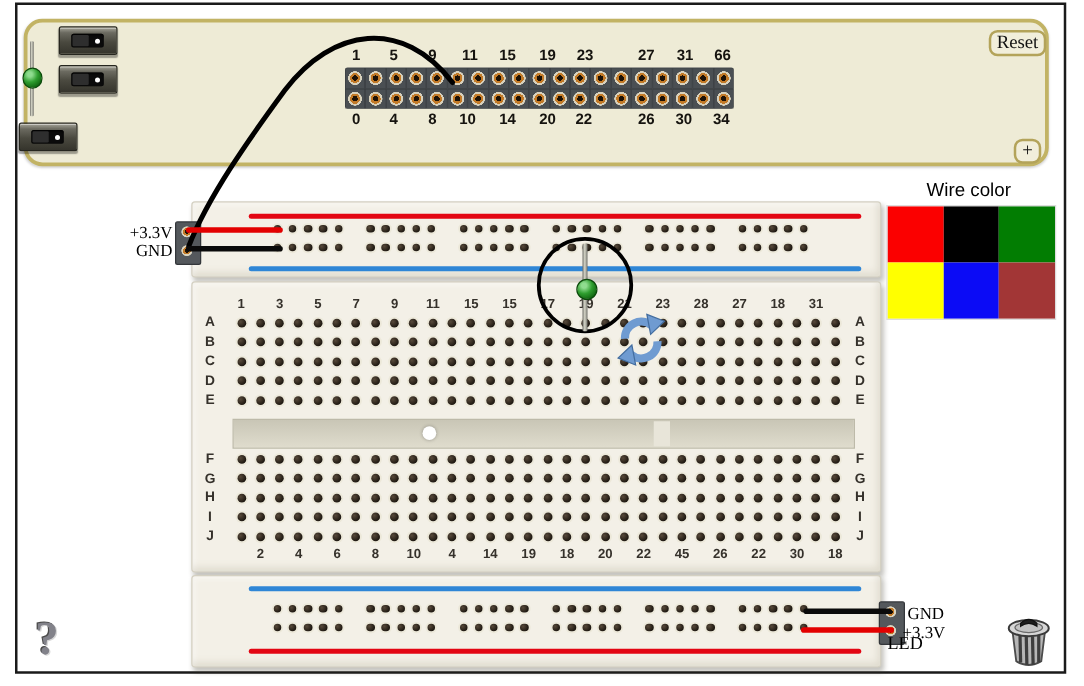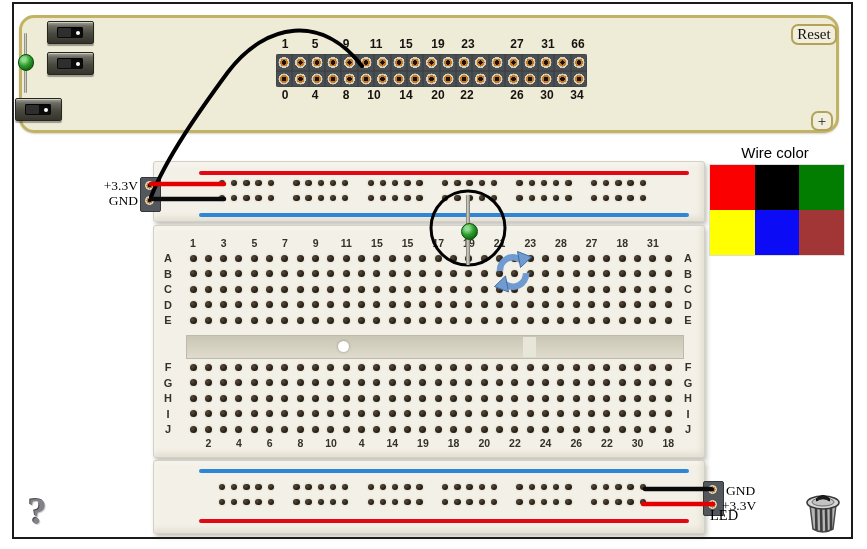--- a/index.html
+++ b/index.html
@@ -703,21 +703,21 @@
     <div class="bb-num" style="left: 238.99px; top: 443px;">4</div>
     <div class="bb-num" style="left: 269.65px; top: 443px;">6</div>
     <div class="bb-num" style="left: 300.31px; top: 443px;">8</div>
     <div class="bb-num" style="left: 330.97px; top: 443px;">10</div>
     <div class="bb-num" style="left: 361.63px; top: 443px;">4</div>
     <div class="bb-num" style="left: 392.29px; top: 443px;">14</div>
     <div class="bb-num" style="left: 422.95px; top: 443px;">19</div>
     <div class="bb-num" style="left: 453.61px; top: 443px;">18</div>
     <div class="bb-num" style="left: 484.27px; top: 443px;">20</div>
     <div class="bb-num" style="left: 514.93px; top: 443px;">22</div>
-    <div class="bb-num" style="left: 545.59px; top: 443px;">24</div>
+    <div class="bb-num" style="left: 545.59px; top: 443px;">45</div>
     <div class="bb-num" style="left: 576.25px; top: 443px;">26</div>
     <div class="bb-num" style="left: 606.91px; top: 443px;">22</div>
     <div class="bb-num" style="left: 637.57px; top: 443px;">30</div>
     <div class="bb-num" style="left: 668.23px; top: 443px;">18</div>
     <div class="bb-letter" style="left: 168px; top: 258px;">A</div>
     <div class="bb-letter" style="left: 688px; top: 258px;">A</div>
     <div class="bb-letter" style="left: 168px; top: 273.6px;">B</div>
     <div class="bb-letter" style="left: 688px; top: 273.6px;">B</div>
     <div class="bb-letter" style="left: 168px; top: 289.2px;">C</div>
     <div class="bb-letter" style="left: 688px; top: 289.2px;">C</div>

